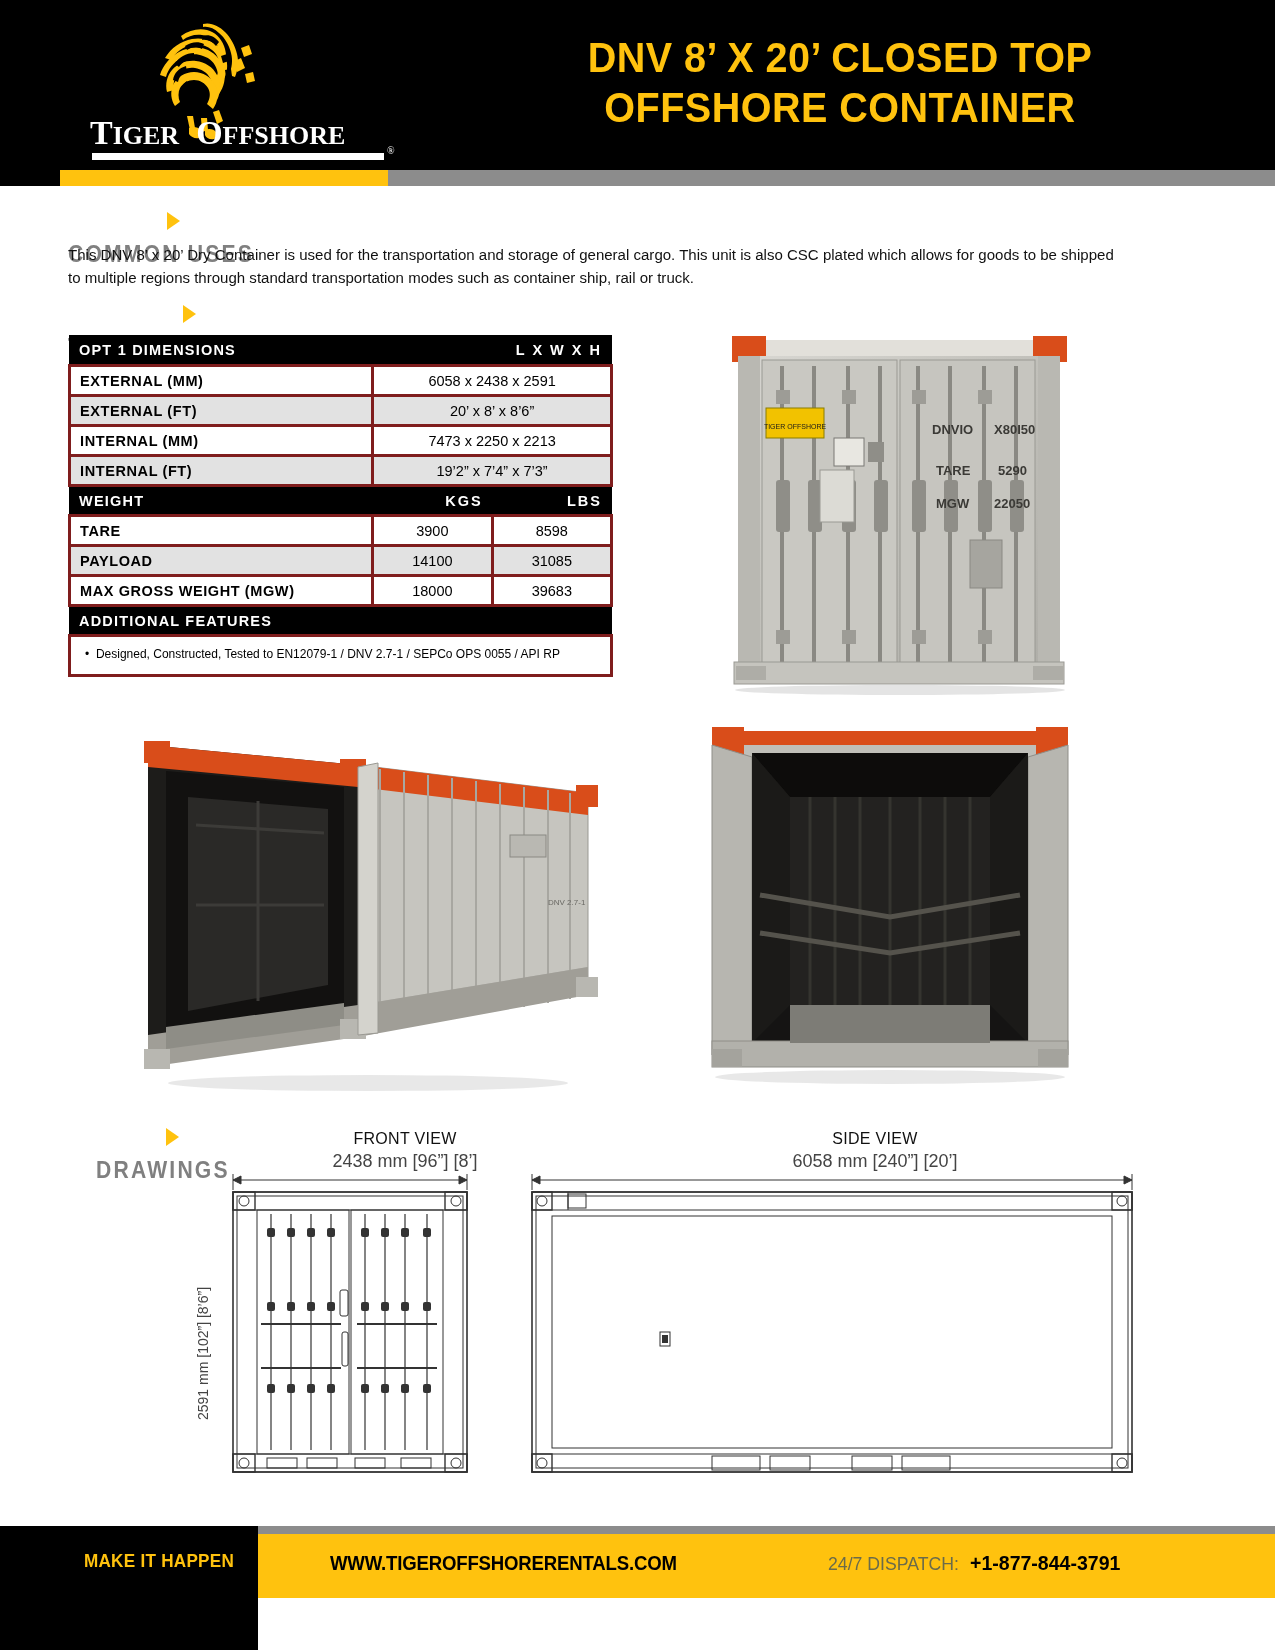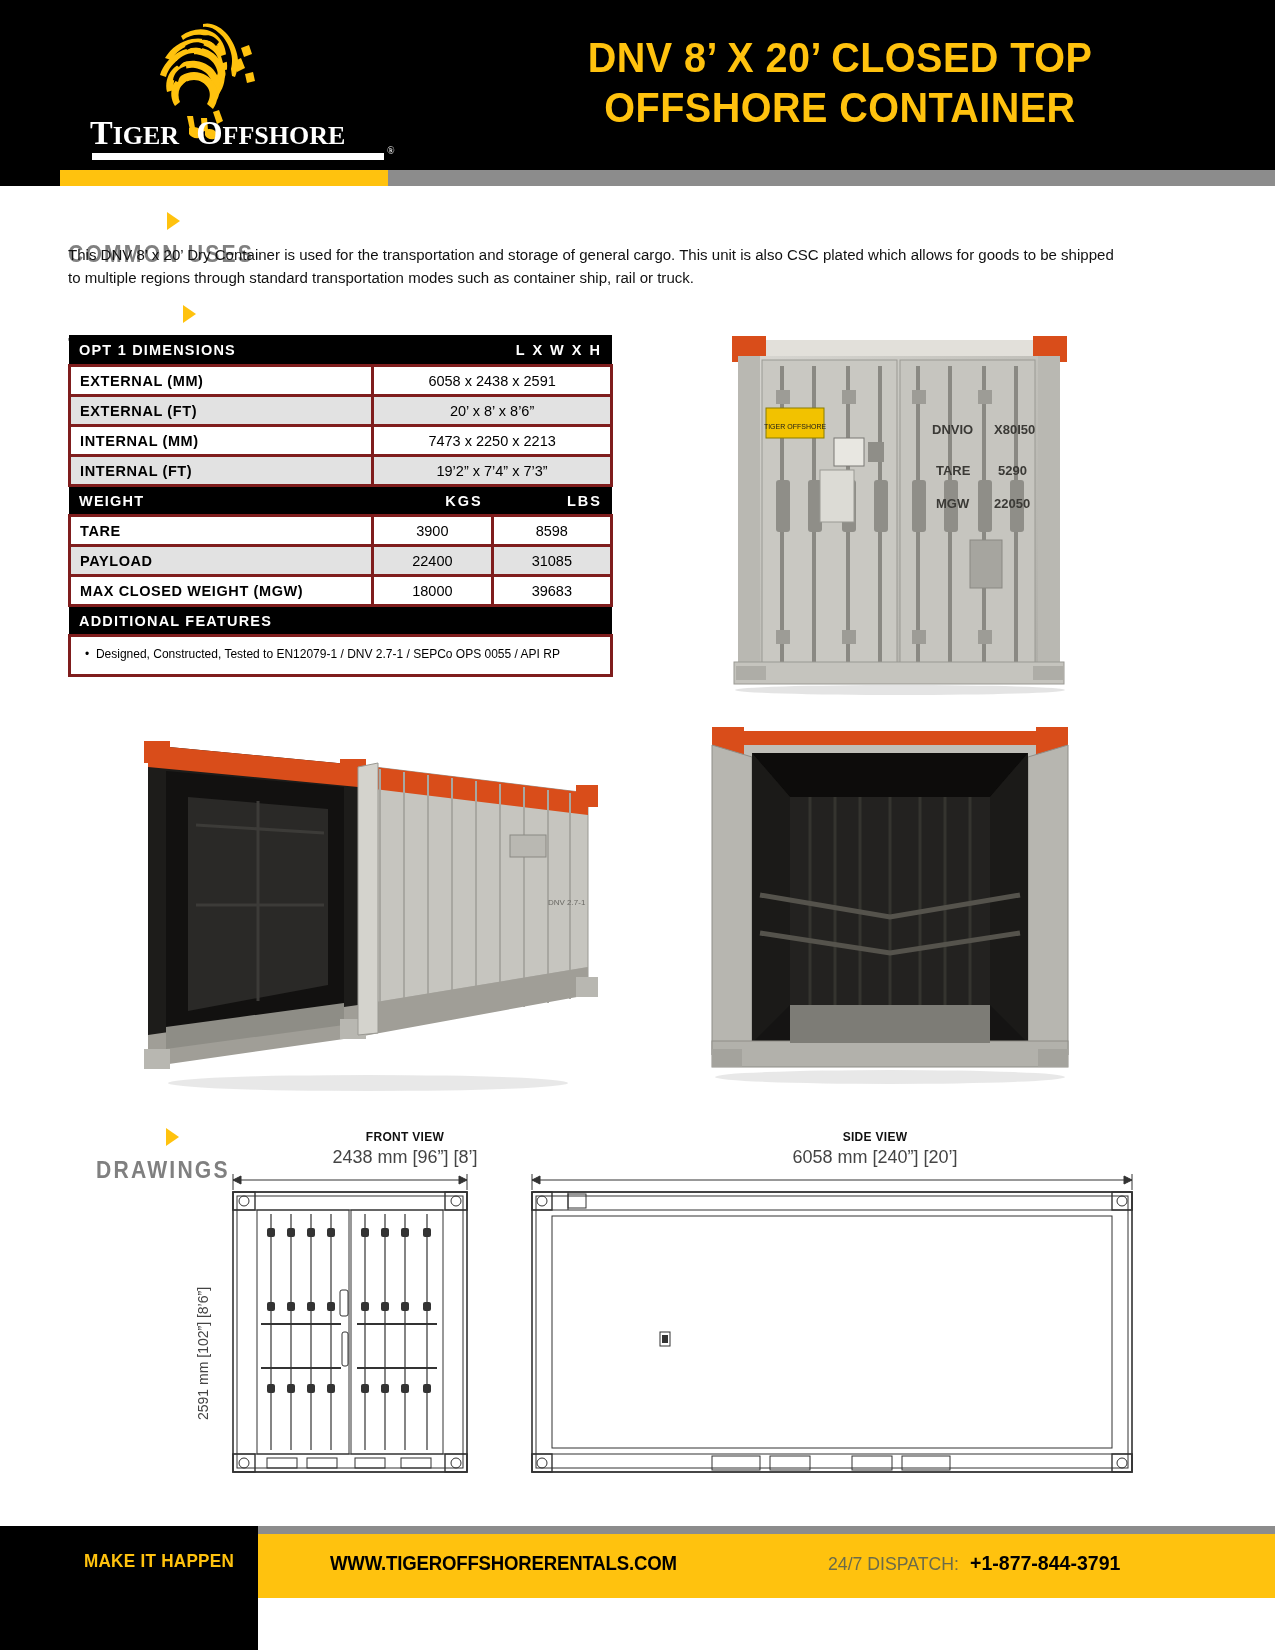--- a/index.html
+++ b/index.html
@@ -111,21 +111,21 @@
   .feat-cell { font-size: 12px; line-height: 21px; padding: 7px 10px 9px 14px !important; height: auto !important; margin-left: 16px;}
   .feat-cell .bul { display: block; text-indent: -14px; padding-left: 14px; }
 
   
   .photo { position: absolute; overflow: hidden; }
 
   
   .dwg-cap {
     position: absolute; text-align: center;
   }
-  .dwg-cap .t1 { font-size: 12px; font-weight: bold; color: #111; letter-spacing: 0.3px; }
+  .dwg-cap .t1 { font-size: 16px; font-weight: normal; color: #111; letter-spacing: 0.3px; }
   .dwg-cap .t2 { font-size: 18px; color: #444; margin-top: 3px; }
 
   .vert-dim {
     position: absolute;
     font-size: 14px; color: #444;
     transform: rotate(-90deg);
     transform-origin: left top;
     white-space: nowrap;
   }
 
@@ -256,25 +256,25 @@
         <td class="c" style="width:120px">LBS</td>
       </tr>
 
       <tr>
         <td class="lbl">TARE</td>
         <td class="val">3900</td>
         <td class="val">8598</td>
       </tr>
       <tr class="shade">
         <td class="lbl">PAYLOAD</td>
-        <td class="val">22400</td>
+        <td class="val">14100</td>
         <td class="val">31085</td>
       </tr>
       <tr>
-        <td class="lbl">MAX CLOSED WEIGHT (MGW)</td>
+        <td class="lbl">MAX GROSS WEIGHT (MGW)</td>
         <td class="val">18000</td>
         <td class="val">39683</td>
       </tr>
 
       <tr class="hdr">
         <td colspan="3">ADDITIONAL FEATURES</td>
       </tr>
       <tr>
         <td class="feat-cell" colspan="3">
           <span class="bul">•&nbsp;&nbsp;<span>Designed, Constructed, Tested to EN12079-1 / DNV 2.7-1 /  SEPCo OPS 0055 /  API RP</span></span>

